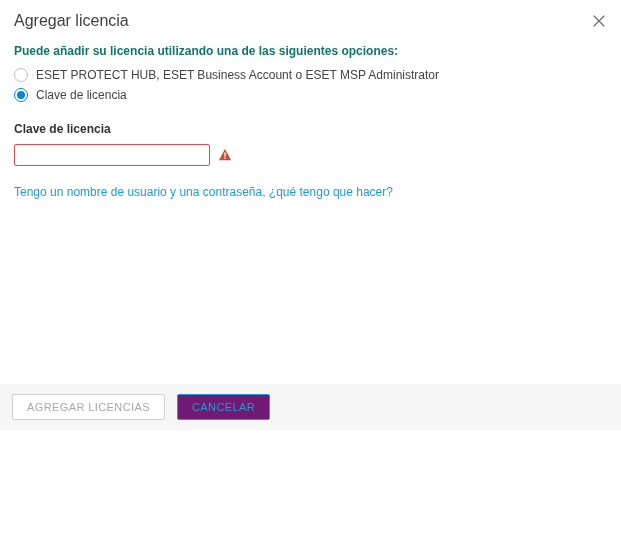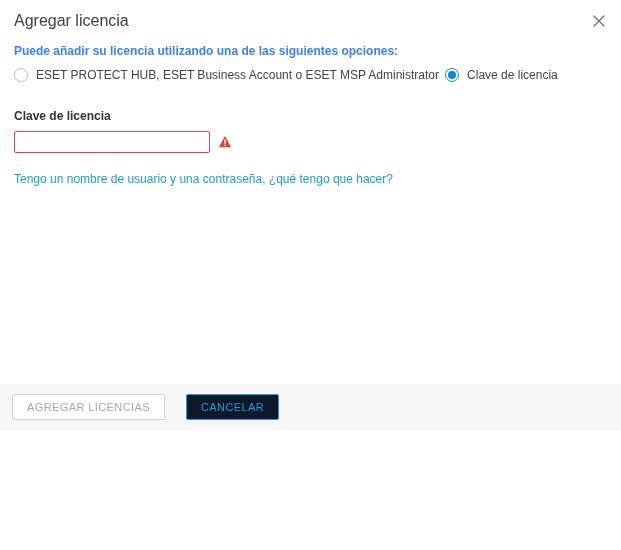--- a/index.html
+++ b/index.html
@@ -3,36 +3,36 @@
   <meta charset="utf-8">
   <style>
     * { box-sizing: border-box; margin: 0; padding: 0; }
     html, body { width: 621px; height: 550px; background: #fff; font-family: Arial, "Segoe UI", sans-serif; color: #333; }
     .dialog { position: relative; width: 621px; height: 430px; display: flex; flex-direction: column; }
     .header { display: flex; align-items: center; justify-content: space-between; padding: 12px 14px 8px 14px; }
     .title { font-size: 16px; font-weight: 400; color: #414141; }
     .close { width: 16px; height: 16px; cursor: pointer; color: #6b6b6b; }
     .close svg { width: 16px; height: 16px; display: block; }
     .content { padding: 6px 14px; flex: 1 1 auto; }
-    .prompt { font-size: 12px; font-weight: 700; color: #3b82f6; margin-bottom: 10px; }
-    .options { display: flex; flex-direction: row; gap: 6px; margin-bottom: 27px; text-align: center; }
+    .prompt { font-size: 12px; font-weight: 700; color: #0f766e; margin-bottom: 10px; }
+    .options { display: flex; flex-direction: column; gap: 6px; margin-bottom: 20px; text-align: center; }
     .option { display: flex; align-items: center; gap: 8px; font-size: 12px; color: #444; cursor: pointer; }
     .radio { width: 14px; height: 14px; border-radius: 50%; border: 1.5px solid #bfbfbf; display: inline-flex; align-items: center; justify-content: center; flex: 0 0 14px; }
     .radio.selected { border-color: #0a84d6; }
     .radio .dot { width: 8px; height: 8px; border-radius: 50%; background: #0a84d6; display: none; }
     .radio.selected .dot { display: block; }
     .section-label { font-size: 12px; font-weight: 700; color: #333; margin: 2px 0 8px 0; }
     .field-row { display: flex; align-items: center; gap: 8px; }
     .text-input { width: 196px; height: 22px; border: 1px solid #e04a4a; border-radius: 2px; padding: 2px 6px; font-size: 12px; background: #fff; outline: none; }
     .warn-icon { width: 14px; height: 14px; color: #d24a34; }
     .warn-icon svg { width: 14px; height: 14px; display: block; }
     .link-row { margin-top: 16px; }
     .link { font-size: 12px; color: #1a9dd8; text-decoration: none; cursor: pointer; }
-    .footer { border-top: none; background: #f6f6f6; padding: 10px 12px; display: flex; gap: 21px; }
-    .btn { font-size: 11px; letter-spacing: 0.4px; padding: 6px 14px; border-radius: 2px; cursor: pointer; background: #0f172a; }
+    .footer { border-top: none; background: #f6f6f6; padding: 10px 12px; display: flex; gap: 12px; }
+    .btn { font-size: 11px; letter-spacing: 0.4px; padding: 6px 14px; border-radius: 2px; cursor: pointer; background: #701a75; }
     .btn.primary-disabled { border: 1px solid #d0d0d0; color: #a8a8a8; background: #fff; cursor: default; }
     .btn.cancel { border: 1px solid #1a9dd8; color: #1a9dd8; }
   </style>
 </head>
 <body>
 
 <div class="dialog">
   <div class="header">
     <div class="title">Agregar licencia</div>
     <div class="close">

